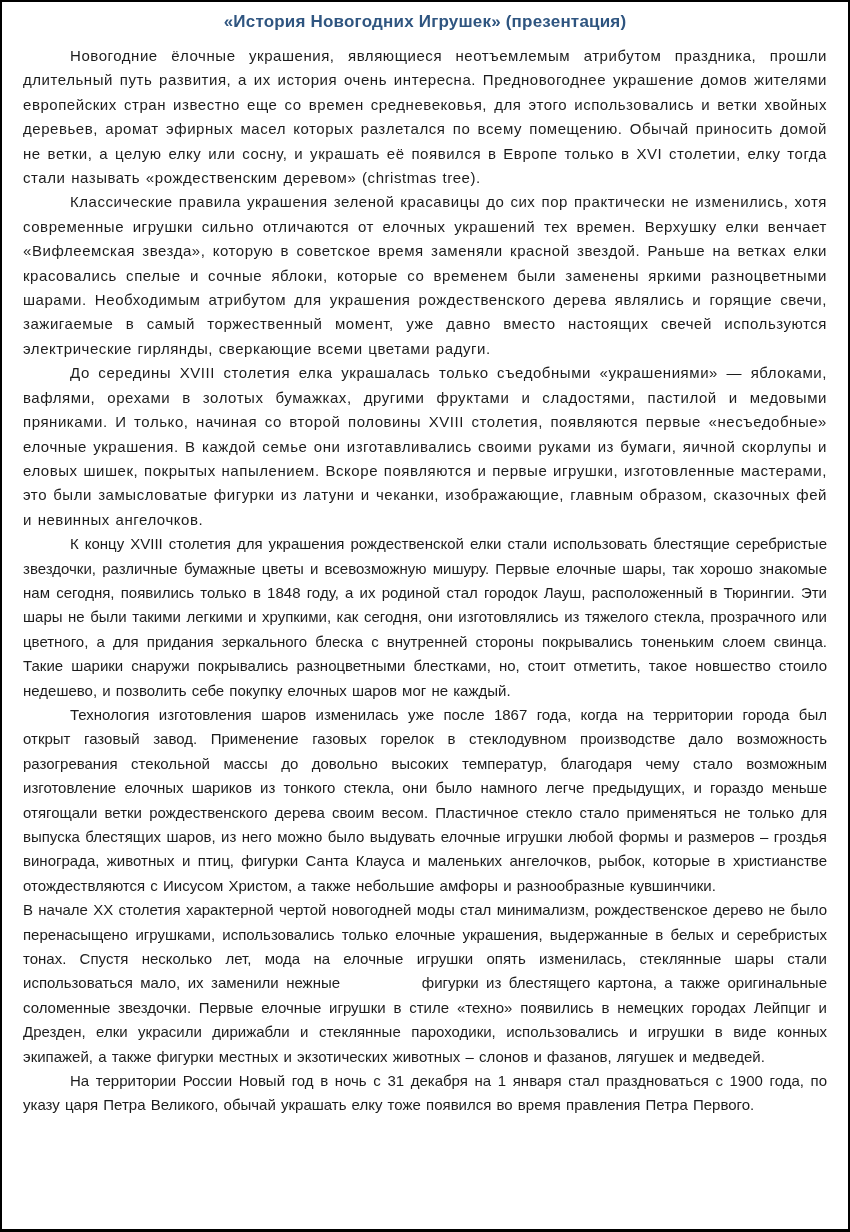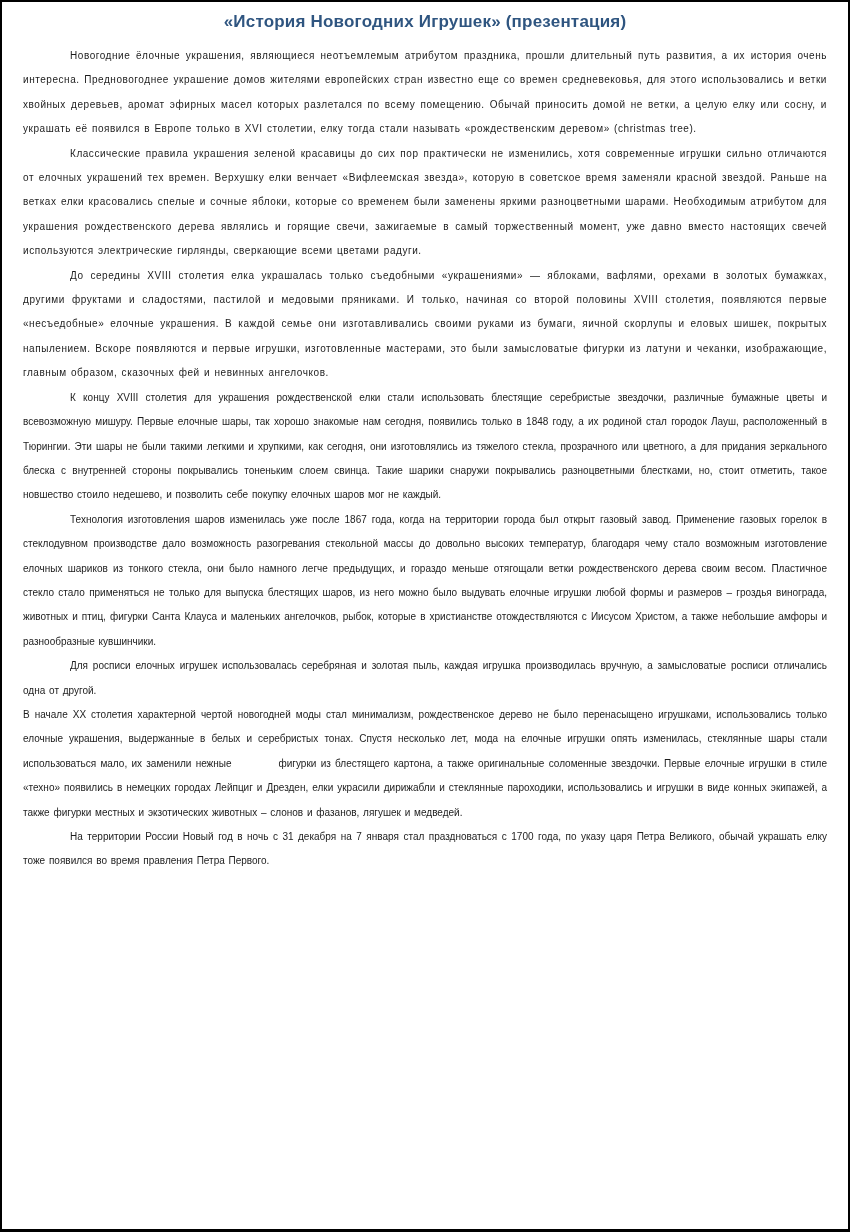--- a/index.html
+++ b/index.html
@@ -21,21 +21,21 @@
   .doc-title {
     margin: 2px 0 12px 0;
     text-align: center;
     font-size: 17px;
     font-weight: bold;
     color: #2f5580;
     letter-spacing: 0.2px;
   }
   .para {
     margin: 0;
-    font-size: 10px;
+    font-size: 15px;
     line-height: 24.4px;
     color: #1c1c1c;
     text-align: justify;
     text-indent: 47px;
     word-spacing: 1px;
   }
   .para.spaced {
     letter-spacing: 0.55px;
   }
   .para.noindent {
@@ -51,19 +51,18 @@
   <p class="para spaced">Новогодние ёлочные украшения, являющиеся неотъемлемым атрибутом праздника, прошли длительный путь развития, а их история очень интересна. Предновогоднее украшение домов жителями европейских стран известно еще со времен средневековья, для этого использовались и ветки хвойных деревьев, аромат эфирных масел которых разлетался по всему помещению. Обычай приносить домой не ветки, а целую елку или сосну, и украшать её появился в Европе только в XVI столетии, елку тогда стали называть «рождественским деревом» (christmas tree).</p>
 
   <p class="para spaced">Классические правила украшения зеленой красавицы до сих пор практически не изменились, хотя современные игрушки сильно отличаются от елочных украшений тех времен. Верхушку елки венчает «Вифлеемская звезда», которую в советское время заменяли красной звездой. Раньше на ветках елки красовались спелые и сочные яблоки, которые со временем были заменены яркими разноцветными шарами. Необходимым атрибутом для украшения рождественского дерева являлись и горящие свечи, зажигаемые в самый торжественный момент, уже давно вместо настоящих свечей используются электрические гирлянды, сверкающие всеми цветами радуги.</p>
 
   <p class="para spaced">До середины XVIII столетия елка украшалась только съедобными «украшениями» — яблоками, вафлями, орехами в золотых бумажках, другими фруктами и сладостями, пастилой и медовыми пряниками. И только, начиная со второй половины XVIII столетия, появляются первые «несъедобные» елочные украшения. В каждой семье они изготавливались своими руками из бумаги, яичной скорлупы и еловых шишек, покрытых напылением. Вскоре появляются и первые игрушки, изготовленные мастерами, это были замысловатые фигурки из латуни и чеканки, изображающие, главным образом, сказочных фей и невинных ангелочков.</p>
 
   <p class="para">К концу XVIII столетия для украшения рождественской елки стали использовать блестящие серебристые звездочки, различные бумажные цветы и всевозможную мишуру. Первые елочные шары, так хорошо знакомые нам сегодня, появились только в 1848 году, а их родиной стал городок Лауш, расположенный в Тюрингии. Эти шары не были такими легкими и хрупкими, как сегодня, они изготовлялись из тяжелого стекла, прозрачного или цветного, а для придания зеркального блеска с внутренней стороны покрывались тоненьким слоем свинца. Такие шарики снаружи покрывались разноцветными блестками, но, стоит отметить, такое новшество стоило недешево, и позволить себе покупку елочных шаров мог не каждый.</p>
 
   <p class="para">Технология изготовления шаров изменилась уже после 1867 года, когда на территории города был открыт газовый завод. Применение газовых горелок в стеклодувном производстве дало возможность разогревания стекольной массы до довольно высоких температур, благодаря чему стало возможным изготовление елочных шариков из тонкого стекла, они было намного легче предыдущих, и гораздо меньше отягощали ветки рождественского дерева своим весом. Пластичное стекло стало применяться не только для выпуска блестящих шаров, из него можно было выдувать елочные игрушки любой формы и размеров – гроздья винограда, животных и птиц, фигурки Санта Клауса и маленьких ангелочков, рыбок, которые в христианстве отождествляются с Иисусом Христом, а также небольшие амфоры и разнообразные кувшинчики.</p>
 
-  <p class="para">Для росписи елочных игрушек использовалась серебряная и золотая пыль, каждая игрушка производилась вручную, а замысловатые росписи отличались одна от другой.</p>
 
   <p class="para noindent">В начале XX столетия характерной чертой новогодней моды стал минимализм, рождественское дерево не было перенасыщено игрушками, использовались только елочные украшения, выдержанные в белых и серебристых тонах. Спустя несколько лет, мода на елочные игрушки опять изменилась, стеклянные шары стали использоваться мало, их заменили нежные &nbsp;&nbsp;&nbsp;&nbsp;&nbsp;&nbsp;&nbsp;&nbsp;&nbsp; фигурки из блестящего картона, а также оригинальные соломенные звездочки. Первые елочные игрушки в стиле «техно» появились в немецких городах Лейпциг и Дрезден, елки украсили дирижабли и стеклянные пароходики, использовались и игрушки в виде конных экипажей, а также фигурки местных и экзотических животных – слонов и фазанов, лягушек и медведей.</p>
 
-  <p class="para">На территории России Новый год в ночь с 31 декабря на 7 января стал праздноваться с 1700 года, по указу царя Петра Великого, обычай украшать елку тоже появился во время правления Петра Первого.</p>
+  <p class="para">На территории России Новый год в ночь с 31 декабря на 1 января стал праздноваться с 1900 года, по указу царя Петра Великого, обычай украшать елку тоже появился во время правления Петра Первого.</p>
 
 </div>
 
 </body></html>

